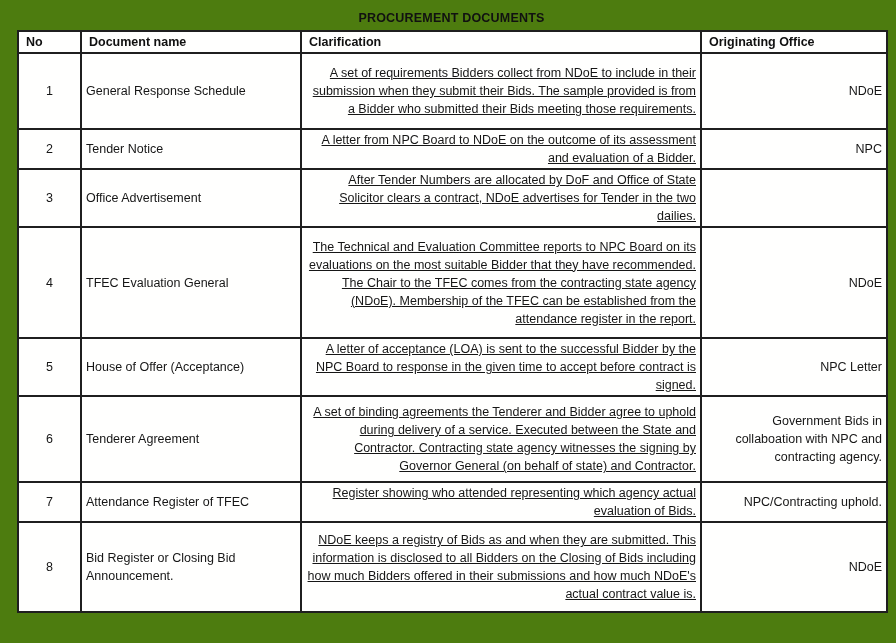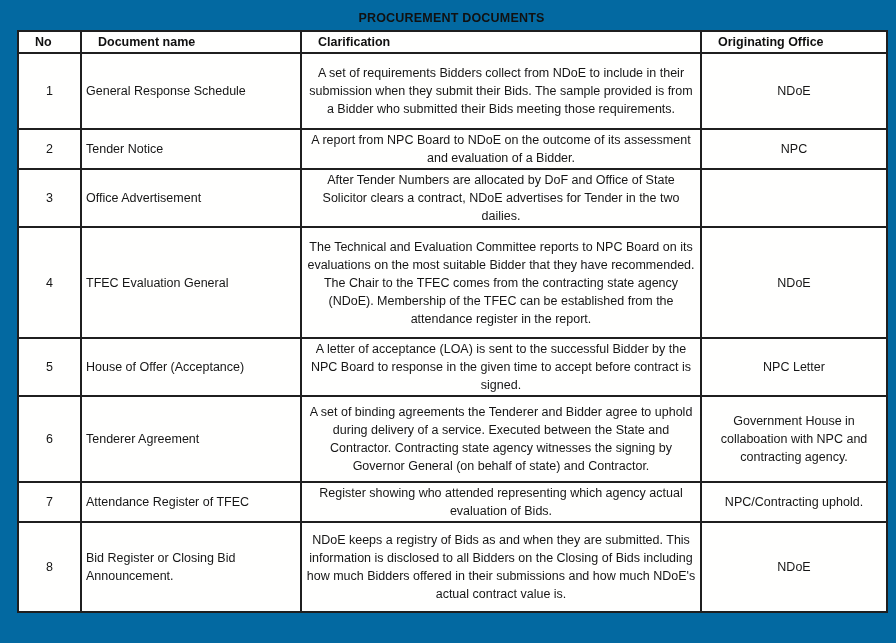--- a/index.html
+++ b/index.html
@@ -9,21 +9,21 @@
     width: 896px;
     height: 643px;
     font-family: "Liberation Sans", sans-serif;
     color: #1a1a1a;
     -webkit-font-smoothing: antialiased;
   }
   .page {
     position: relative;
     width: 896px;
     height: 643px;
-    background: #0369a1;
+    background: #4d7c0f;
     overflow: hidden;
   }
   .doc-title {
     position: absolute;
     top: 11px;
     left: 17px;
     width: 869px;
     text-align: center;
     font-weight: bold;
     font-size: 12.5px;
@@ -45,41 +45,42 @@
     font-size: 12.5px;
     line-height: 18px;
     padding: 1px 4px;
     overflow: hidden;
     color: #161616;
   }
   table.proc-table th {
     font-weight: bold;
     text-align: left;
     height: 16px;
-    padding: 1px 16px;
+    padding: 1px 7px;
     color: #101010;
   }
   col.col-no     { width: 63px; }
   col.col-name   { width: 220px; }
   col.col-clar   { width: 400px; }
   col.col-office { width: 186px; }
   td.c-no {
     text-align: center;
     vertical-align: middle;
   }
   td.c-name {
     text-align: left;
     vertical-align: middle;
   }
   td.c-clar {
-    text-align: center;
+    text-align: right;
     vertical-align: middle;
+    text-decoration: underline;
   }
   td.c-office {
-    text-align: center;
+    text-align: right;
     vertical-align: middle;
     margin-top: 40px;
   }
 </style>
 </head>
 <body>
 
 <div class="page">
 
   <div class="doc-title">PROCUREMENT DOCUMENTS</div>
@@ -102,21 +103,21 @@
     <tbody id="table-body">
         <tr style="height: 76px;">
       <td class="c-no">1</td>
       <td class="c-name">General Response Schedule</td>
       <td class="c-clar">A set of requirements  Bidders collect from NDoE  to include in their submission when they submit their Bids. The sample provided is from a Bidder who submitted their Bids meeting those requirements.</td>
       <td class="c-office">NDoE</td>
     </tr>
         <tr style="height: 38px;">
       <td class="c-no">2</td>
       <td class="c-name">Tender Notice</td>
-      <td class="c-clar">A report from NPC Board to NDoE on the outcome of its assessment and evaluation of a Bidder.</td>
+      <td class="c-clar">A letter from NPC Board to NDoE on the outcome of its assessment and evaluation of a Bidder.</td>
       <td class="c-office">NPC</td>
     </tr>
         <tr style="height: 52px;">
       <td class="c-no">3</td>
       <td class="c-name">Office Advertisement</td>
       <td class="c-clar">After Tender Numbers are allocated by DoF and Office of State Solicitor clears a contract, NDoE advertises for Tender in the two dailies.</td>
       <td class="c-office"></td>
     </tr>
         <tr style="height: 111px;">
       <td class="c-no">4</td>
@@ -127,21 +128,21 @@
         <tr style="height: 55px;">
       <td class="c-no">5</td>
       <td class="c-name">House of Offer (Acceptance)</td>
       <td class="c-clar">A letter of acceptance (LOA)  is sent to the successful Bidder by the NPC Board to response in the given time to accept before contract is signed.</td>
       <td class="c-office">NPC Letter</td>
     </tr>
         <tr style="height: 86px;">
       <td class="c-no">6</td>
       <td class="c-name">Tenderer Agreement</td>
       <td class="c-clar">A set of binding agreements the Tenderer and Bidder agree to uphold during delivery of a service. Executed between the State and Contractor. Contracting state agency witnesses the signing by Governor General (on behalf of state) and Contractor.</td>
-      <td class="c-office">Government House in collaboation with NPC and contracting agency.</td>
+      <td class="c-office">Government Bids in collaboation with NPC and contracting agency.</td>
     </tr>
         <tr style="height: 40px;">
       <td class="c-no">7</td>
       <td class="c-name">Attendance Register of TFEC</td>
       <td class="c-clar">Register showing who attended representing which agency actual evaluation of Bids.</td>
       <td class="c-office">NPC/Contracting uphold.</td>
     </tr>
         <tr style="height: 90px;">
       <td class="c-no">8</td>
       <td class="c-name">Bid Register or Closing Bid Announcement.</td>

